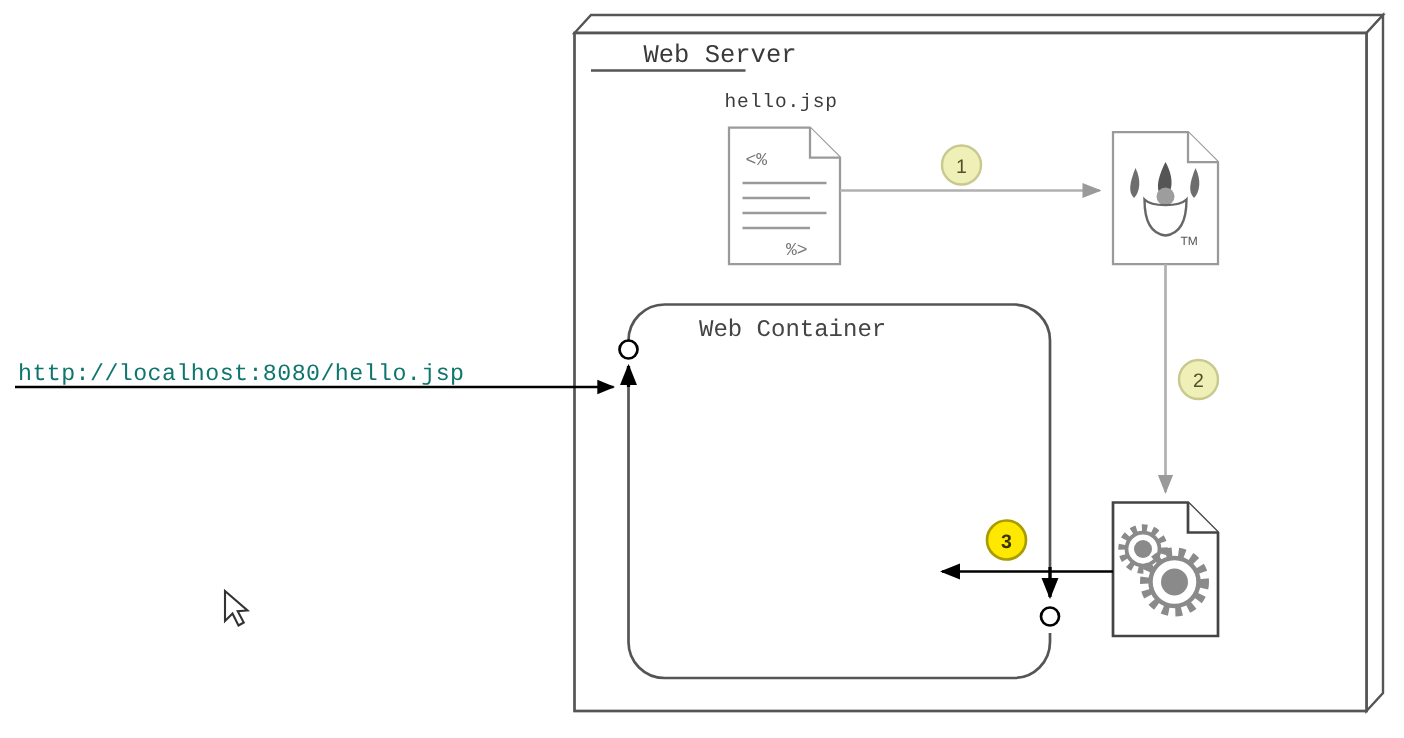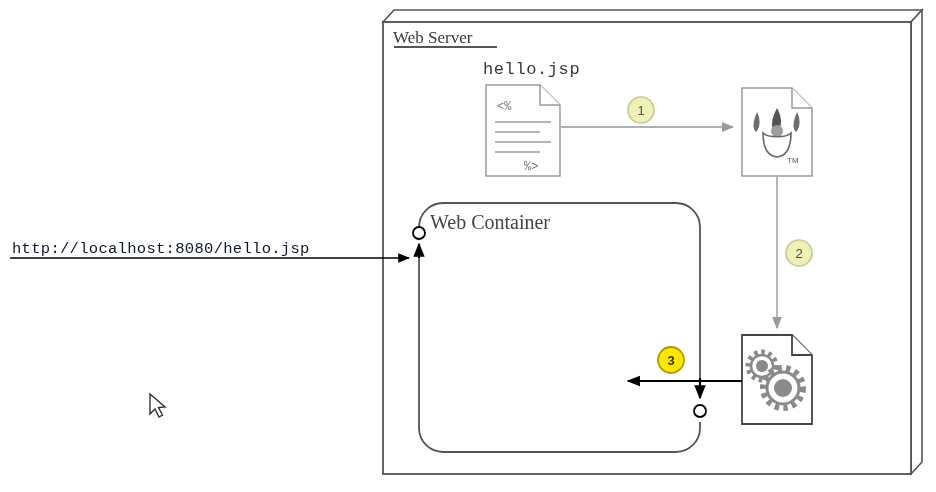--- a/index.html
+++ b/index.html
@@ -20,39 +20,40 @@
   #diagram-svg {
     position: absolute;
     left: 0;
     top: 0;
     width: 936px;
     height: 492px;
   }
   .mono-label {
     position: absolute;
     font-family: "Liberation Mono", "DejaVu Sans Mono", monospace;
-    font-size: 17px;
+    font-size: 13px;
     color: #3a3a3a;
     white-space: nowrap;
     letter-spacing: 0.6px;
   }
   .url-label {
     position: absolute;
     font-family: "Liberation Mono", "DejaVu Sans Mono", monospace;
     font-size: 15.5px;
-    color: #0f172a;
+    color: #0f766e;
     white-space: nowrap;
     letter-spacing: 0.3px;
   }
   .sans-label {
     position: absolute;
-    font-family: Liberation Serif, serif;
+    font-family: Liberation Mono, monospace;
     font-size: 15px;
     color: #444444;
     white-space: nowrap;
+    margin-left: 36px;
   }
   .badge-num {
     position: absolute;
     font-family: "Liberation Sans", sans-serif;
     font-size: 13px;
     text-align: center;
     color: #55522a;
     width: 26px;
   }
   .badge-num.bright {
@@ -172,21 +173,21 @@
     <circle cx="671" cy="360" r="13" fill="#FFE800" stroke="#a89c00" stroke-width="1.8"></circle>
 
     <g transform="translate(150,394)">
       <path d="M 0 0 L 0 20 L 5 15 L 9 23 L 12.5 21 L 8.5 13.5 L 15 13 Z" fill="#ffffff" stroke="#333333" stroke-width="1.4"></path>
     </g>
 
   </svg>
 
   <div class="sans-label" style="left:393px; top:28px; font-size:17px; color:#3a3a3a;">Web Server</div>
 
-  <div class="sans-label" style="left:430px; top:211px; font-size:20px; color:#444444;">Web Container</div>
+  <div class="sans-label" style="left:430px; top:211px; font-size:16px; color:#444444;">Web Container</div>
 
   <div class="url-label" style="left:12px; top:240px;">http://localhost:8080/hello.jsp</div>
 
   <div class="mono-label" style="left:483px; top:60px;">hello.jsp</div>
 
 
 
   <div class="badge-num" style="left:628px; top:103px;">1</div>
 
   <div class="badge-num" style="left:786px; top:246px;">2</div>

